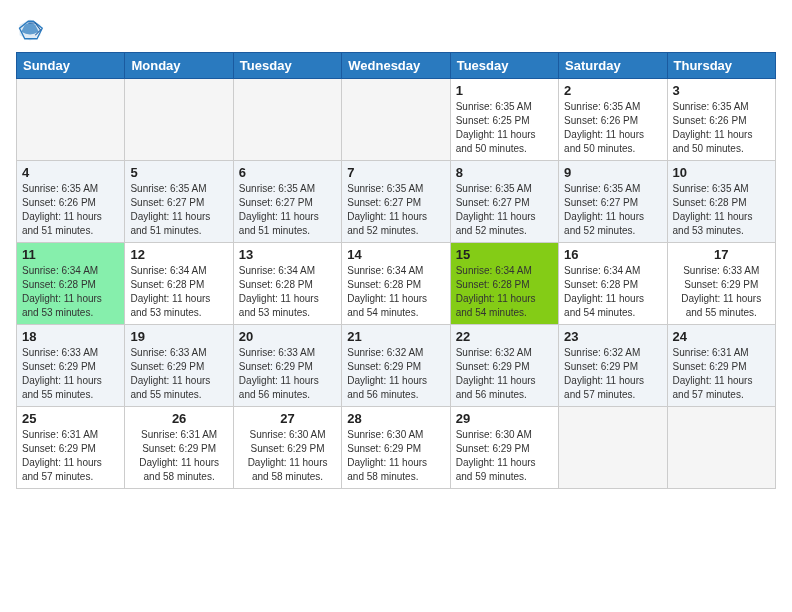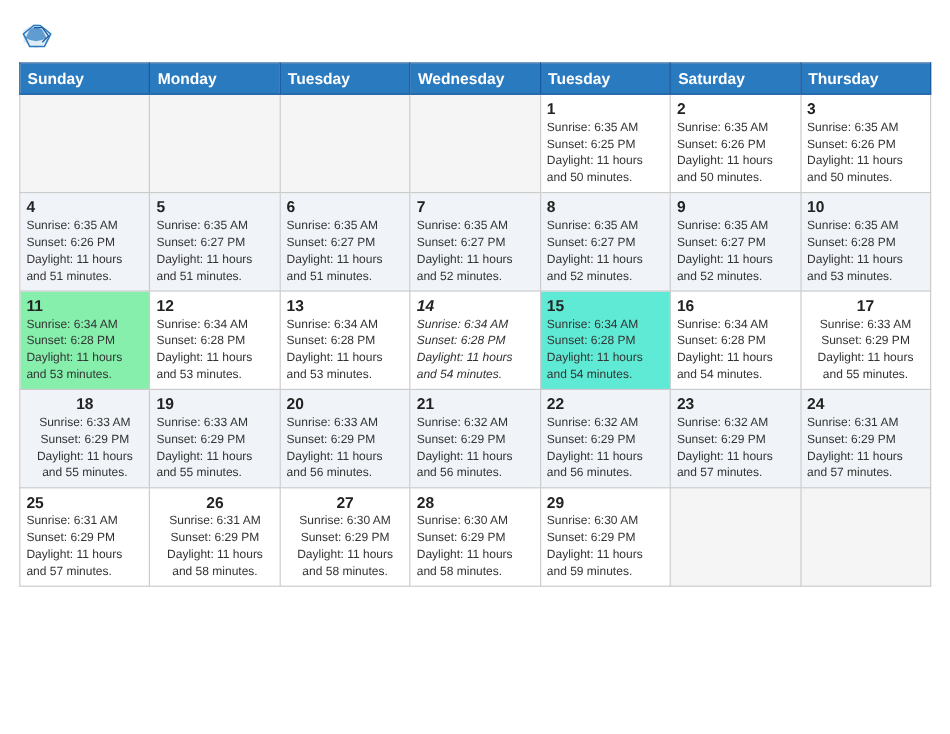--- a/index.html
+++ b/index.html
@@ -236,28 +236,28 @@
 Daylight: 11 hours
 and 53 minutes.</div>
           </td>
           <td style="background: rgb(255, 255, 255);">
             <div class="day-num">13</div>
             <div class="day-info" style="white-space: pre-line;">Sunrise: 6:34 AM
 Sunset: 6:28 PM
 Daylight: 11 hours
 and 53 minutes.</div>
           </td>
-          <td style="background: rgb(255, 255, 255); font-style: italic;">
+          <td style="background: rgb(255, 255, 255);">
             <div class="day-num">14</div>
             <div class="day-info" style="white-space: pre-line;">Sunrise: 6:34 AM
 Sunset: 6:28 PM
 Daylight: 11 hours
 and 54 minutes.</div>
           </td>
-          <td style="background: #5eead4;">
+          <td style="background: #84cc16;">
             <div class="day-num">15</div>
             <div class="day-info" style="white-space: pre-line;">Sunrise: 6:34 AM
 Sunset: 6:28 PM
 Daylight: 11 hours
 and 54 minutes.</div>
           </td>
           <td style="background: rgb(255, 255, 255);">
             <div class="day-num">16</div>
             <div class="day-info" style="white-space: pre-line;">Sunrise: 6:34 AM
 Sunset: 6:28 PM
@@ -266,21 +266,21 @@
           </td>
           <td style="background: rgb(255, 255, 255); text-align: center;">
             <div class="day-num">17</div>
             <div class="day-info" style="white-space: pre-line;">Sunrise: 6:33 AM
 Sunset: 6:29 PM
 Daylight: 11 hours
 and 55 minutes.</div>
           </td>
         </tr>
         <tr>
-          <td style="background: rgb(240, 244, 248); text-align: center;">
+          <td style="background: rgb(240, 244, 248);">
             <div class="day-num">18</div>
             <div class="day-info" style="white-space: pre-line;">Sunrise: 6:33 AM
 Sunset: 6:29 PM
 Daylight: 11 hours
 and 55 minutes.</div>
           </td>
           <td style="background: rgb(240, 244, 248);">
             <div class="day-num">19</div>
             <div class="day-info" style="white-space: pre-line;">Sunrise: 6:33 AM
 Sunset: 6:29 PM

